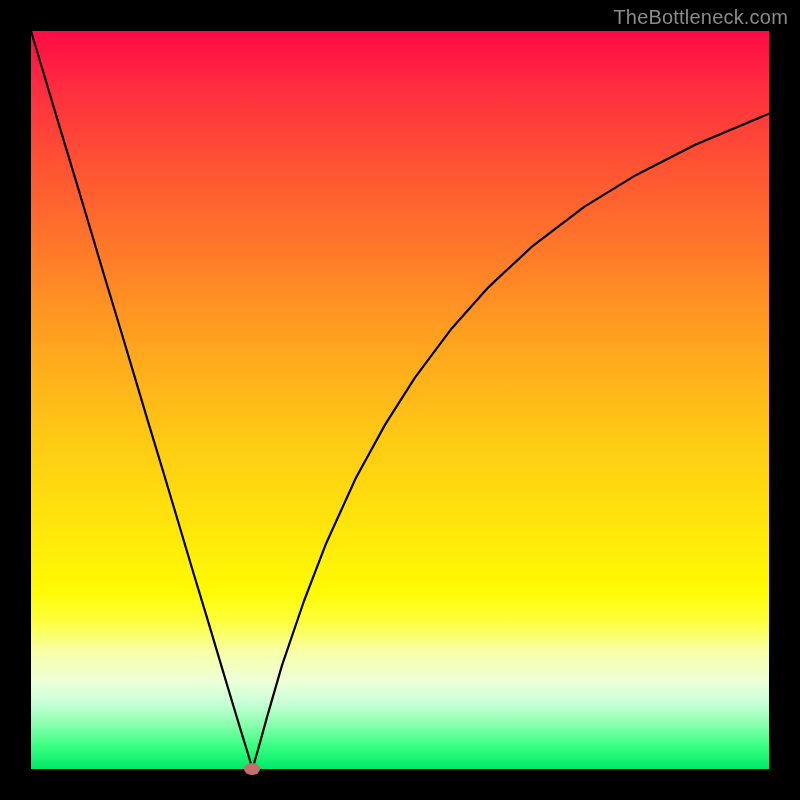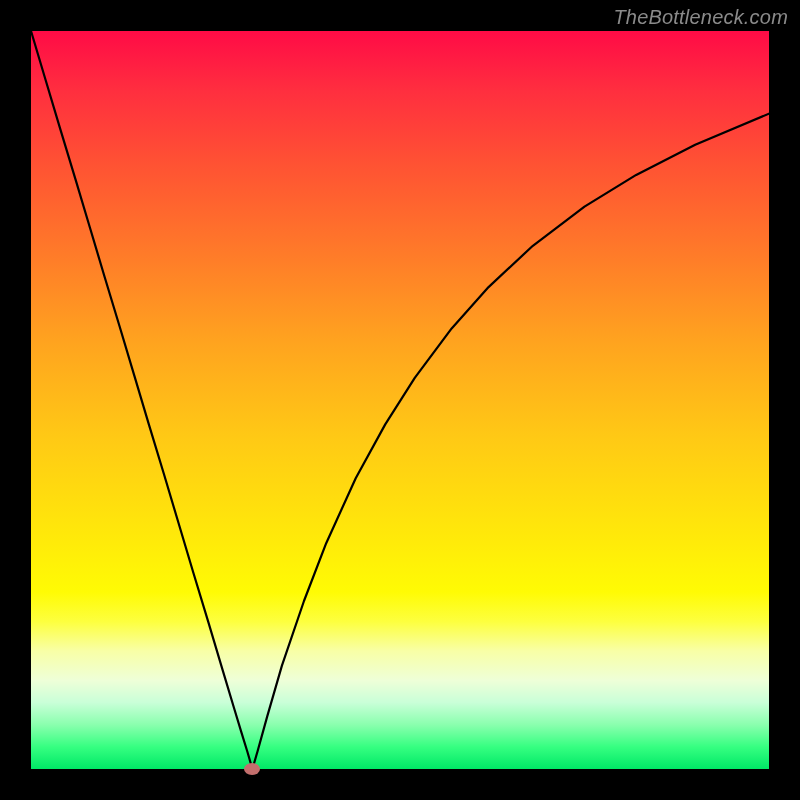--- a/index.html
+++ b/index.html
@@ -42,21 +42,20 @@
   }
   .watermark {
     position: absolute;
     top: 6px;
     right: 12px;
     font-family: Arial, Helvetica, sans-serif;
     font-size: 20px;
     color: #8a8a8a;
     font-weight: 500;
     letter-spacing: 0.2px;
-    font-style: italic;
   }
   svg.curve {
     position: absolute;
     left: 0;
     top: 0;
     width: 738px;
     height: 738px;
     display: block;
   }
   .vertex-dot {

